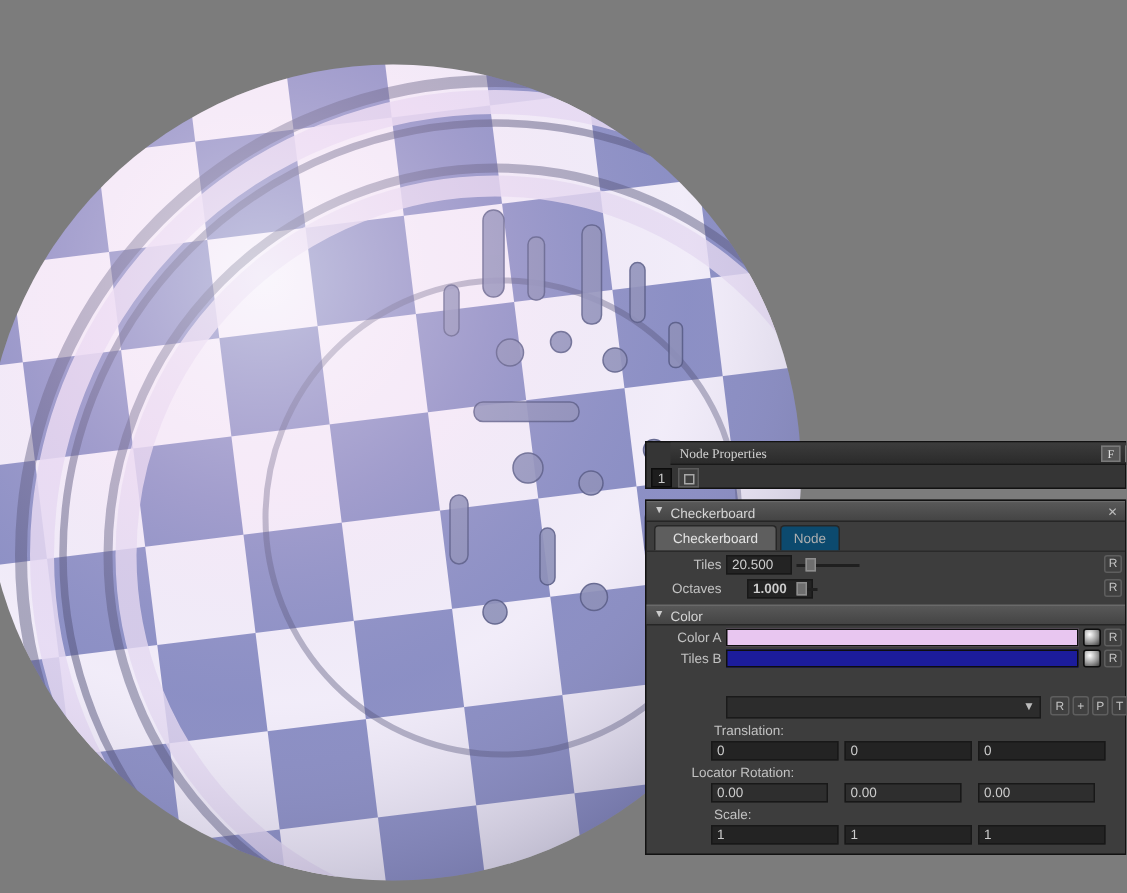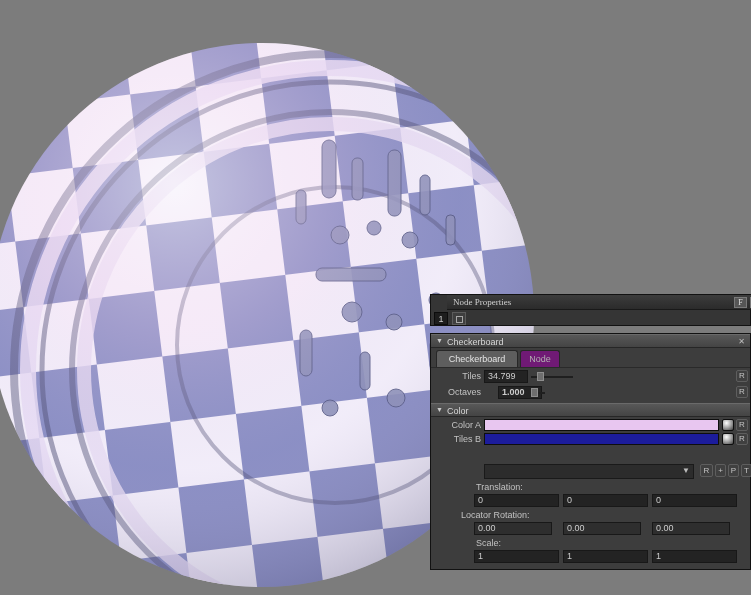--- a/index.html
+++ b/index.html
@@ -19,21 +19,21 @@
 
   #np-form{left:430px;top:333px;width:321px;height:237px;background:#3d3d3d;}
 
   .sechdr{position:absolute;left:0;width:319px;height:14px;background:linear-gradient(#585858,#444444);border-top:1px solid #6a6a6a;border-bottom:1px solid #262626;box-sizing:border-box;font-size:9px;color:#d6d6d6;}
   .sechdr .tri{position:absolute;left:5px;top:2px;font-size:7px;color:#cccccc;}
   .sechdr .lbl{position:absolute;left:16px;top:1px;line-height:12px;}
   .sechdr .closex{position:absolute;right:5px;top:1px;font-size:8px;color:#bdbdbd;line-height:12px;}
 
   .tab{position:absolute;height:17px;border:1px solid #272727;border-bottom:none;border-radius:3px 3px 0 0;font-size:9px;line-height:16px;text-align:center;box-sizing:border-box;}
   .tab.active{background:#5e5e5e;color:#e4e4e4;}
-  .tab.inactive{background:#701a75;color:#b0b0b0;text-align:center;}
+  .tab.inactive{background:#0c4a6e;color:#b0b0b0;text-align:center;}
   .tabline{position:absolute;left:0;width:319px;height:1px;background:#2a2a2a;}
 
   .flabel{position:absolute;font-size:9px;color:#c2c2c2;line-height:13px;text-align:right;}
   .field{position:absolute;background:#232323;border:1px solid #181818;color:#cccccc;font-size:9px;line-height:11px;padding:0 3px;box-sizing:border-box;height:13px;}
   .rbtn{position:absolute;width:12px;height:12px;background:#404040;border:1px solid #5e5e5e;border-radius:2px;color:#c4c4c4;font-size:8px;line-height:10px;text-align:center;box-sizing:border-box;}
   .sbtn{position:absolute;height:13px;background:#404040;border:1px solid #5e5e5e;border-radius:2px;color:#c4c4c4;font-size:8px;line-height:11px;text-align:center;box-sizing:border-box;}
   .strack{position:absolute;height:2px;background:#1f1f1f;}
   .shandle{position:absolute;width:7px;height:9px;background:#6e6e6e;border:1px solid #8e8e8e;box-sizing:border-box;}
   .swatch{position:absolute;height:12px;border:1px solid #0e0e0e;box-sizing:border-box;}
   .picker{position:absolute;width:12px;height:12px;border:1px solid #0e0e0e;border-radius:2px;background:radial-gradient(circle at 35% 30%, #ffffff, #9a9a9a 55%, #3c3c3c);box-sizing:border-box;}
@@ -121,21 +121,21 @@
       <span class="tri">▼</span>
       <span class="lbl">Checkerboard</span>
       <span class="closex">✕</span>
     </div>
 
     <div class="tab active" style="left:5px;top:16px;width:82px;">Checkerboard</div>
     <div class="tab inactive" style="left:89px;top:16px;width:40px;">Node</div>
     <div class="tabline" style="top:33px;"></div>
 
     <span class="flabel" style="left:4px;top:36px;width:46px;">Tiles</span>
-    <span class="field" style="left:53px;top:36px;width:44px;">34.799</span>
+    <span class="field" style="left:53px;top:36px;width:44px;">20.500</span>
     <span class="strack" style="left:100px;top:42px;width:42px;"></span>
     <span class="shandle" style="left:106px;top:38px;"></span>
     <span class="rbtn" style="right:2px;top:36px;">R</span>
 
     <span class="flabel" style="left:4px;top:52px;width:46px;">Octaves</span>
     <span class="field" style="left:67px;top:52px;width:44px;font-weight:bold;">1.000</span>
     <span class="strack" style="left:100px;top:58px;width:14px;"></span>
     <span class="shandle" style="left:100px;top:54px;"></span>
     <span class="rbtn" style="right:2px;top:52px;">R</span>
 

